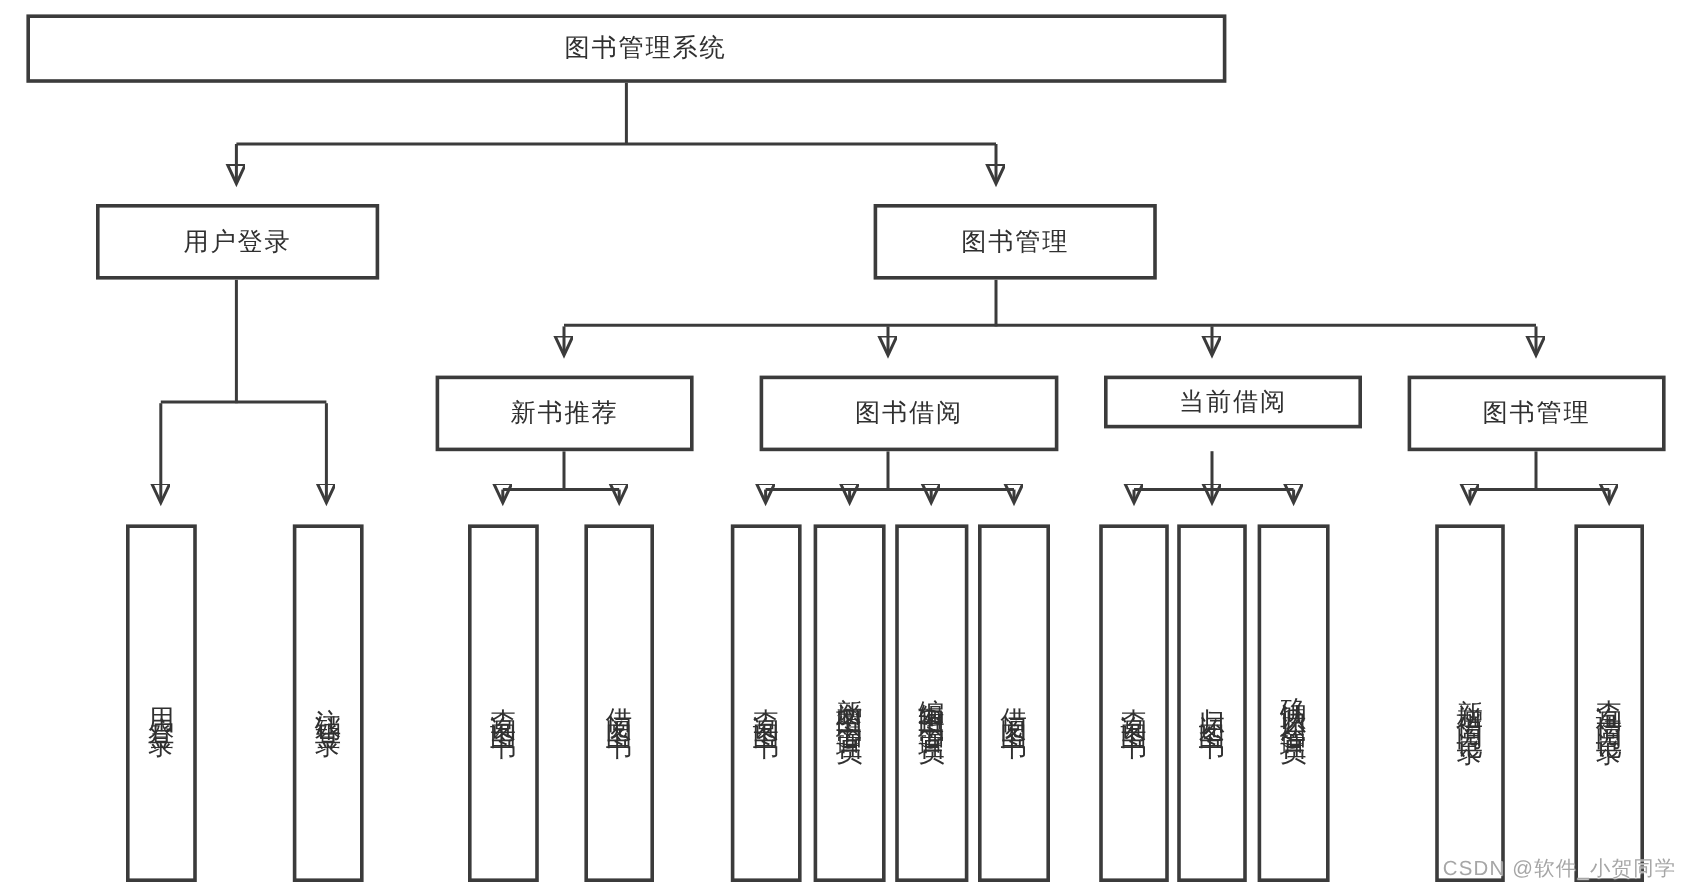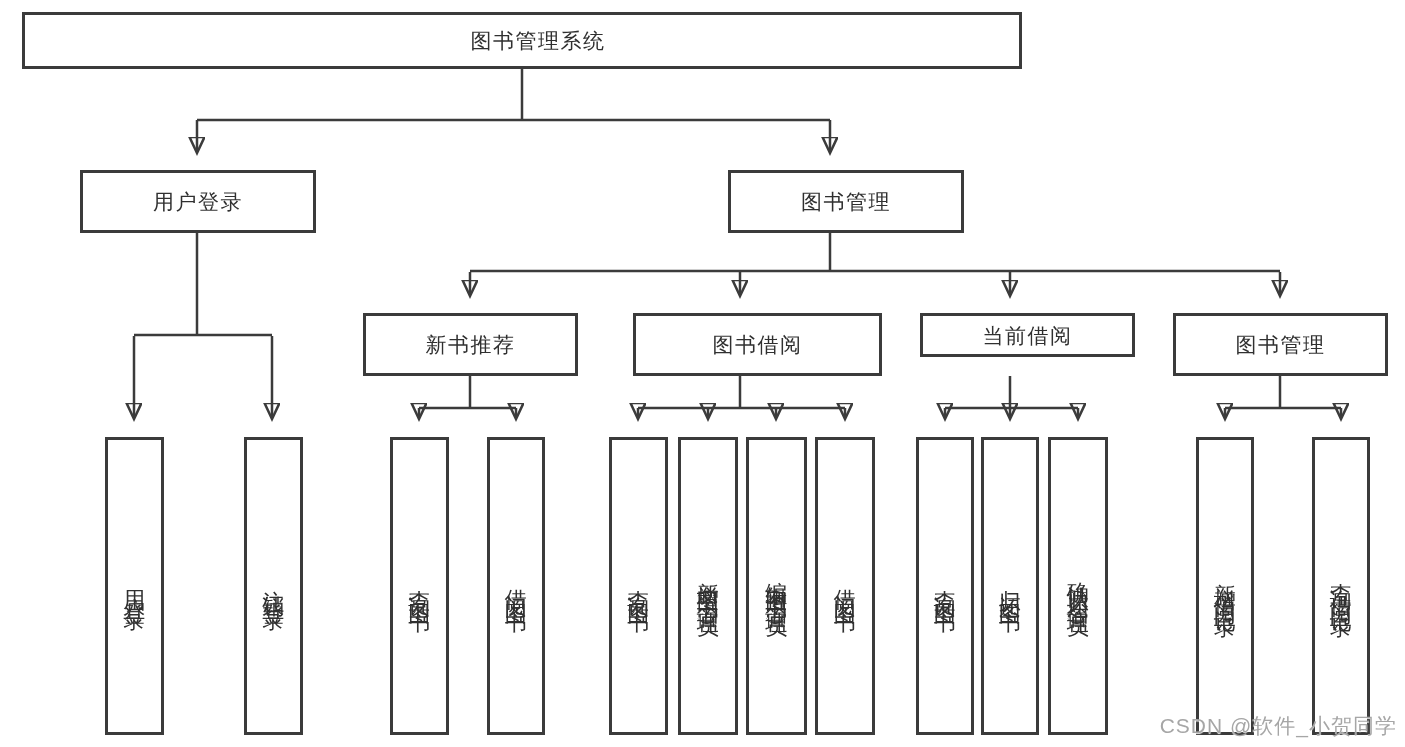--- a/index.html
+++ b/index.html
@@ -32,21 +32,21 @@
     text-orientation: mixed;
     font-size: 22px;
     letter-spacing: 7px;
     line-height: 1.25;
   }
   .leaf.dense span { letter-spacing: 5px; }
   .watermark {
     position: absolute;
     right: 8px;
     top: 712px;
-    font-size: 21px;
+    font-size: 17px;
     color: #a6a6a6;
     letter-spacing: 1px;
     z-index: 5;
     text-shadow: 0 1px 1px rgba(255,255,255,0.9);
     white-space: nowrap;
   }
 </style>
 </head>
 <body>
 

